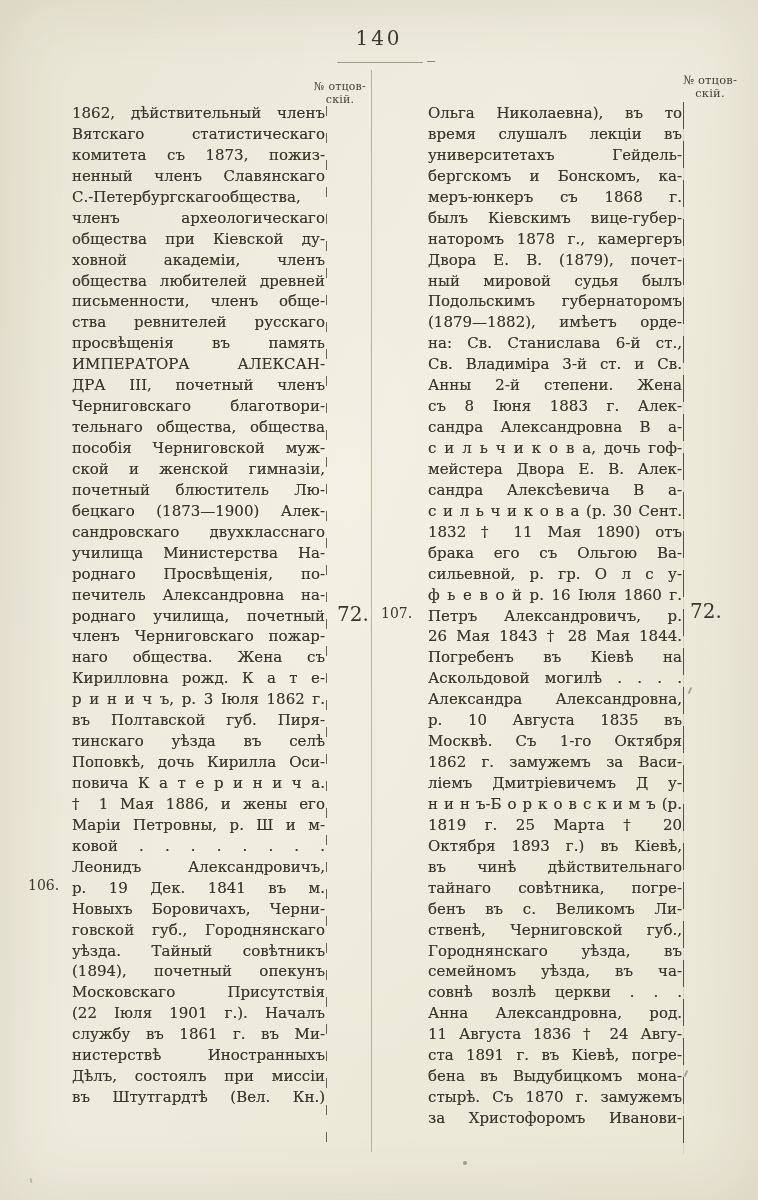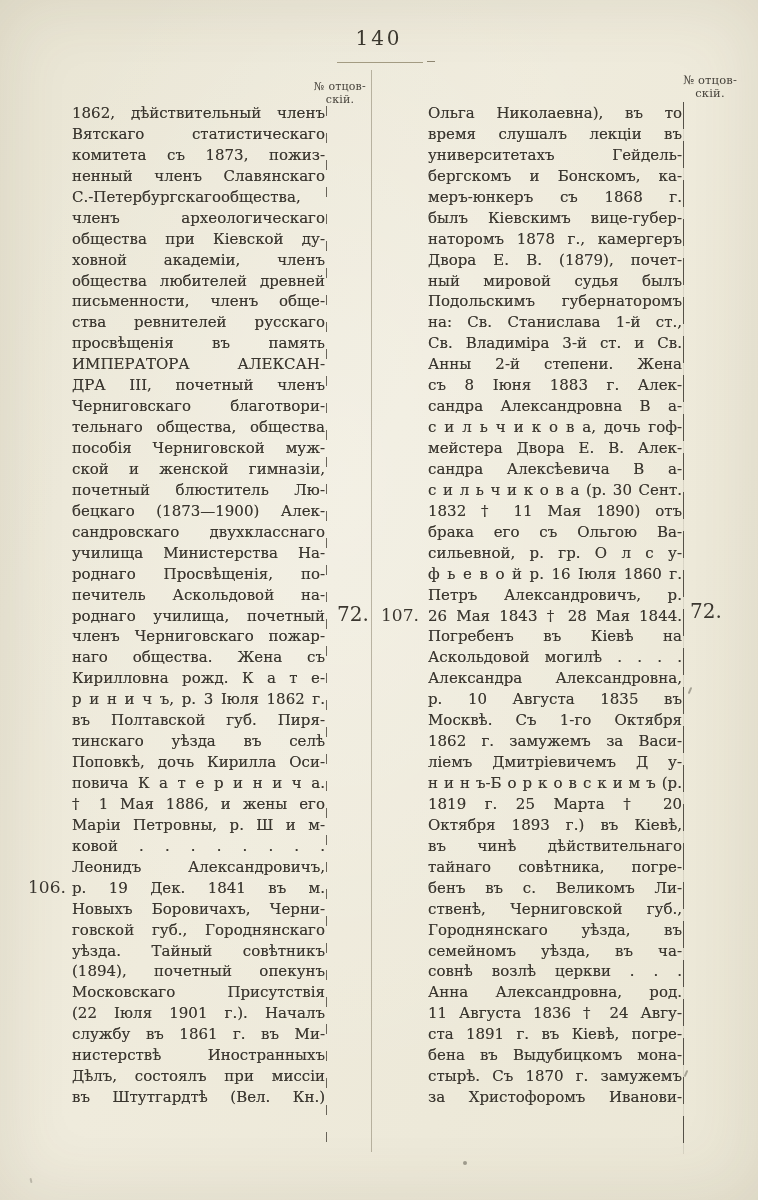--- a/index.html
+++ b/index.html
@@ -35,21 +35,21 @@
     left:326px;top:106px;height:1036px;
     background:repeating-linear-gradient(180deg, rgba(70,65,56,.8) 0 10px, rgba(70,65,56,0) 10px 27px);
   }
   .dash-right{
     left:683px;top:102px;height:1052px;
     background:repeating-linear-gradient(180deg, rgba(58,54,46,.85) 0 27px, rgba(58,54,46,.12) 27px 39px);
   }
   .ref{position:absolute;font-size:20px;color:#3a362f;}
   .ref-left{left:337px;top:602px;}
   .ref-right{left:690px;top:599px;}
-  .entrynum{position:absolute;font-size:17px;color:#3a362f;}
+  .entrynum{position:absolute;font-size:14px;color:#3a362f;}
   .n106{left:28px;top:877px;}
   .n107{left:381px;top:605px;}
   .col{
     position:absolute;top:103px;
     font-size:15px;line-height:20.95px;
     text-shadow:0 0 .5px rgba(58,54,47,.55);
   }
   .colL{left:72px;width:253px;}
   .colR{left:428px;width:254px;}
   .tl{
@@ -108,21 +108,21 @@
       <div class="tl">ДРА III, почетный членъ</div>
       <div class="tl">Черниговскаго благотвори-</div>
       <div class="tl">тельнаго общества, общества</div>
       <div class="tl">пособія Черниговской муж-</div>
       <div class="tl">ской и женской гимназіи,</div>
       <div class="tl">почетный блюститель Лю-</div>
       <div class="tl">бецкаго (1873—1900) Алек-</div>
       <div class="tl">сандровскаго двухкласснаго</div>
       <div class="tl">училища Министерства На-</div>
       <div class="tl">роднаго Просвѣщенія, по-</div>
-      <div class="tl">печитель Аскольдовой на-</div>
+      <div class="tl">печитель Александровна на-</div>
       <div class="tl">роднаго училища, почетный</div>
       <div class="tl">членъ Черниговскаго пожар-</div>
       <div class="tl">наго общества. Жена съ</div>
       <div class="tl">Кирилловна рожд. К а т е-</div>
       <div class="tl">р и н и ч ъ, р. 3 Іюля 1862 г.</div>
       <div class="tl">въ Полтавской губ. Пиря-</div>
       <div class="tl">тинскаго уѣзда въ селѣ</div>
       <div class="tl">Поповкѣ, дочь Кирилла Оси-</div>
       <div class="tl">повича К а т е р и н и ч а.</div>
       <div class="tl">† 1 Мая 1886, и жены его</div>
@@ -146,21 +146,22 @@
       <div class="tl">Ольга Николаевна), въ то</div>
       <div class="tl">время слушалъ лекціи въ</div>
       <div class="tl">университетахъ Гейдель-</div>
       <div class="tl">бергскомъ и Бонскомъ, ка-</div>
       <div class="tl">меръ-юнкеръ съ 1868 г.</div>
       <div class="tl">былъ Кіевскимъ вице-губер-</div>
       <div class="tl">наторомъ 1878 г., камергеръ</div>
       <div class="tl">Двора Е. В. (1879), почет-</div>
       <div class="tl">ный мировой судья былъ</div>
       <div class="tl">Подольскимъ губернаторомъ</div>
-      <div class="tl">на: Св. Станислава 1-й ст.,</div>
+      <div class="tl">(1879—1882), имѣетъ орде-</div>
+      <div class="tl">на: Св. Станислава 6-й ст.,</div>
       <div class="tl">Св. Владиміра 3-й ст. и Св.</div>
       <div class="tl">Анны 2-й степени. Жена</div>
       <div class="tl">съ 8 Іюня 1883 г. Алек-</div>
       <div class="tl">сандра Александровна В а-</div>
       <div class="tl">с и л ь ч и к о в а, дочь гоф-</div>
       <div class="tl">мейстера Двора Е. В. Алек-</div>
       <div class="tl">сандра Алексѣевича В а-</div>
       <div class="tl">с и л ь ч и к о в а (р. 30 Сент.</div>
       <div class="tl">1832 † 11 Мая 1890) отъ</div>
       <div class="tl">брака его съ Ольгою Ва-</div>

